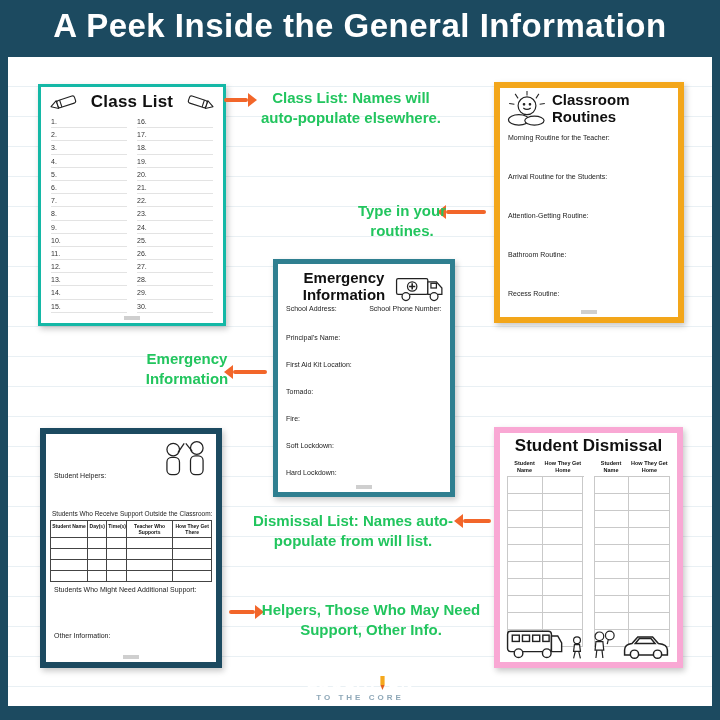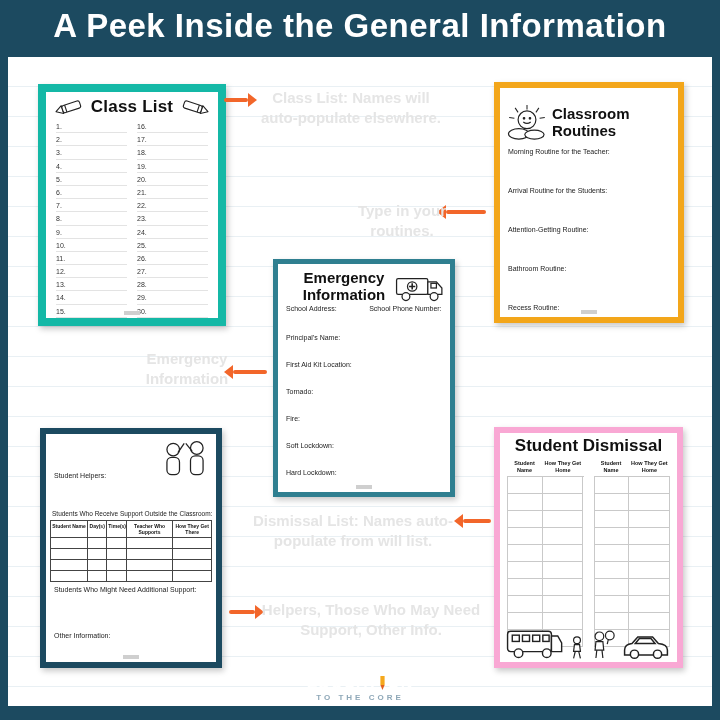--- a/index.html
+++ b/index.html
@@ -6,40 +6,40 @@
   .canvas{position:relative;width:720px;height:720px;background:#1C4A60;
     font-family:"Liberation Sans",sans-serif;overflow:hidden;}
   .banner{position:absolute;top:0;left:0;right:0;height:51px;display:flex;
     align-items:center;justify-content:center;color:#fff;font-size:33px;
     font-weight:700;letter-spacing:.5px;}
   .paper{position:absolute;top:57px;left:8px;right:8px;bottom:14px;
     background:repeating-linear-gradient(180deg,#ffffff 0px,#ffffff 29px,#E9F0F4 29px,#E9F0F4 30px);}
   
   .sheet{position:absolute;background:#fff;box-sizing:border-box;
     box-shadow:2px 3px 6px rgba(0,0,0,.22);}
-  #sheet-class-list{left:38px;top:84px;width:188px;height:242px;border:8px solid #14b8a6;}
+  #sheet-class-list{left:38px;top:84px;width:188px;height:242px;border:3px solid #14b8a6;}
   #sheet-routines{left:494px;top:82px;width:190px;height:241px;border:6px solid #F3A61A;}
   #sheet-emergency{left:273px;top:259px;width:182px;height:238px;border:5px solid #2F7F90;}
   #sheet-tips{left:40px;top:428px;width:182px;height:240px;border:6px solid #1C4A60;}
   #sheet-dismissal{left:494px;top:427px;width:189px;height:241px;border:6px solid #f9a8d4;}
   .footer-mark{position:absolute;bottom:3px;left:50%;transform:translateX(-50%);
     width:16px;height:4px;background:#cfcfcf;}
   .sheet-label{font-size:7px;color:#222;}
   
   .cl-header{display:flex;align-items:center;justify-content:space-between;padding:5px 8px 0;}
   .cl-title{font-size:17px;font-weight:800;color:#101010;letter-spacing:.2px;}
   .cl-cols{display:flex;padding:3px 10px 0;}
   .cl-col{flex:1;}
   .cl-col + .cl-col{margin-left:10px;}
   .cl-row{height:13.2px;font-size:7px;color:#333;border-bottom:1px solid #e3e3e3;
     padding-top:3px;box-sizing:border-box;}
   .crayon-left{transform:rotate(-18deg);}
   .crayon-right{transform:scaleX(-1) rotate(-18deg);}
   
-  .rt-header{display:flex;align-items:center;padding:16px 4px 0;}
+  .rt-header{display:flex;align-items:center;padding:2px 4px 0;}
   .rt-title{font-size:15px;font-weight:800;color:#101010;margin-left:2px;}
   .rt-fields{padding:8px 8px 0;}
   .rt-field{margin-bottom:32px;}
   
   .em-title{position:absolute;top:6px;left:10px;width:112px;text-align:center;
     font-size:15px;font-weight:800;color:#101010;line-height:1.12;}
   .em-ambulance{position:absolute;top:8px;right:5px;}
   .em-top{position:absolute;top:41px;left:8px;right:4px;display:flex;}
   .em-top .sheet-label:first-child{width:52%;}
   .em-fields{position:absolute;top:70px;left:8px;right:6px;}
@@ -63,21 +63,21 @@
   .dm-group{flex:1;}
   .dm-head{display:grid;grid-template-columns:46% 54%;}
   .dm-h{font-size:5.5px;font-weight:700;text-align:center;line-height:1.25;
     padding:1px 0 2px;color:#111;}
   .dm-body{display:grid;grid-template-columns:46% 54%;border-top:1px solid #c9c9c9;
     border-left:1px solid #c9c9c9;}
   .dm-cell{height:16px;border-right:1px solid #c9c9c9;border-bottom:1px solid #c9c9c9;}
   .dm-icons{position:absolute;bottom:2px;left:6px;right:6px;display:flex;
     justify-content:space-between;align-items:flex-end;}
   
-  .note{position:absolute;color:#e5e5e5;font-weight:700;font-size:15px;
+  .note{position:absolute;color:#22c55e;font-weight:700;font-size:15px;
     line-height:1.32;text-align:center;}
   #note-class-list{left:253px;top:88px;width:196px;}
   #note-routines{left:352px;top:201px;width:100px;}
   #note-emergency{left:133px;top:349px;width:108px;}
   #note-dismissal{left:240px;top:511px;width:226px;}
   #note-helpers{left:257px;top:600px;width:228px;}
   
   .arrow{position:absolute;height:4px;background:#F2662A;border-radius:2px;}
   .arrow::after{content:"";position:absolute;top:50%;transform:translateY(-50%);
     border:7px solid transparent;}

